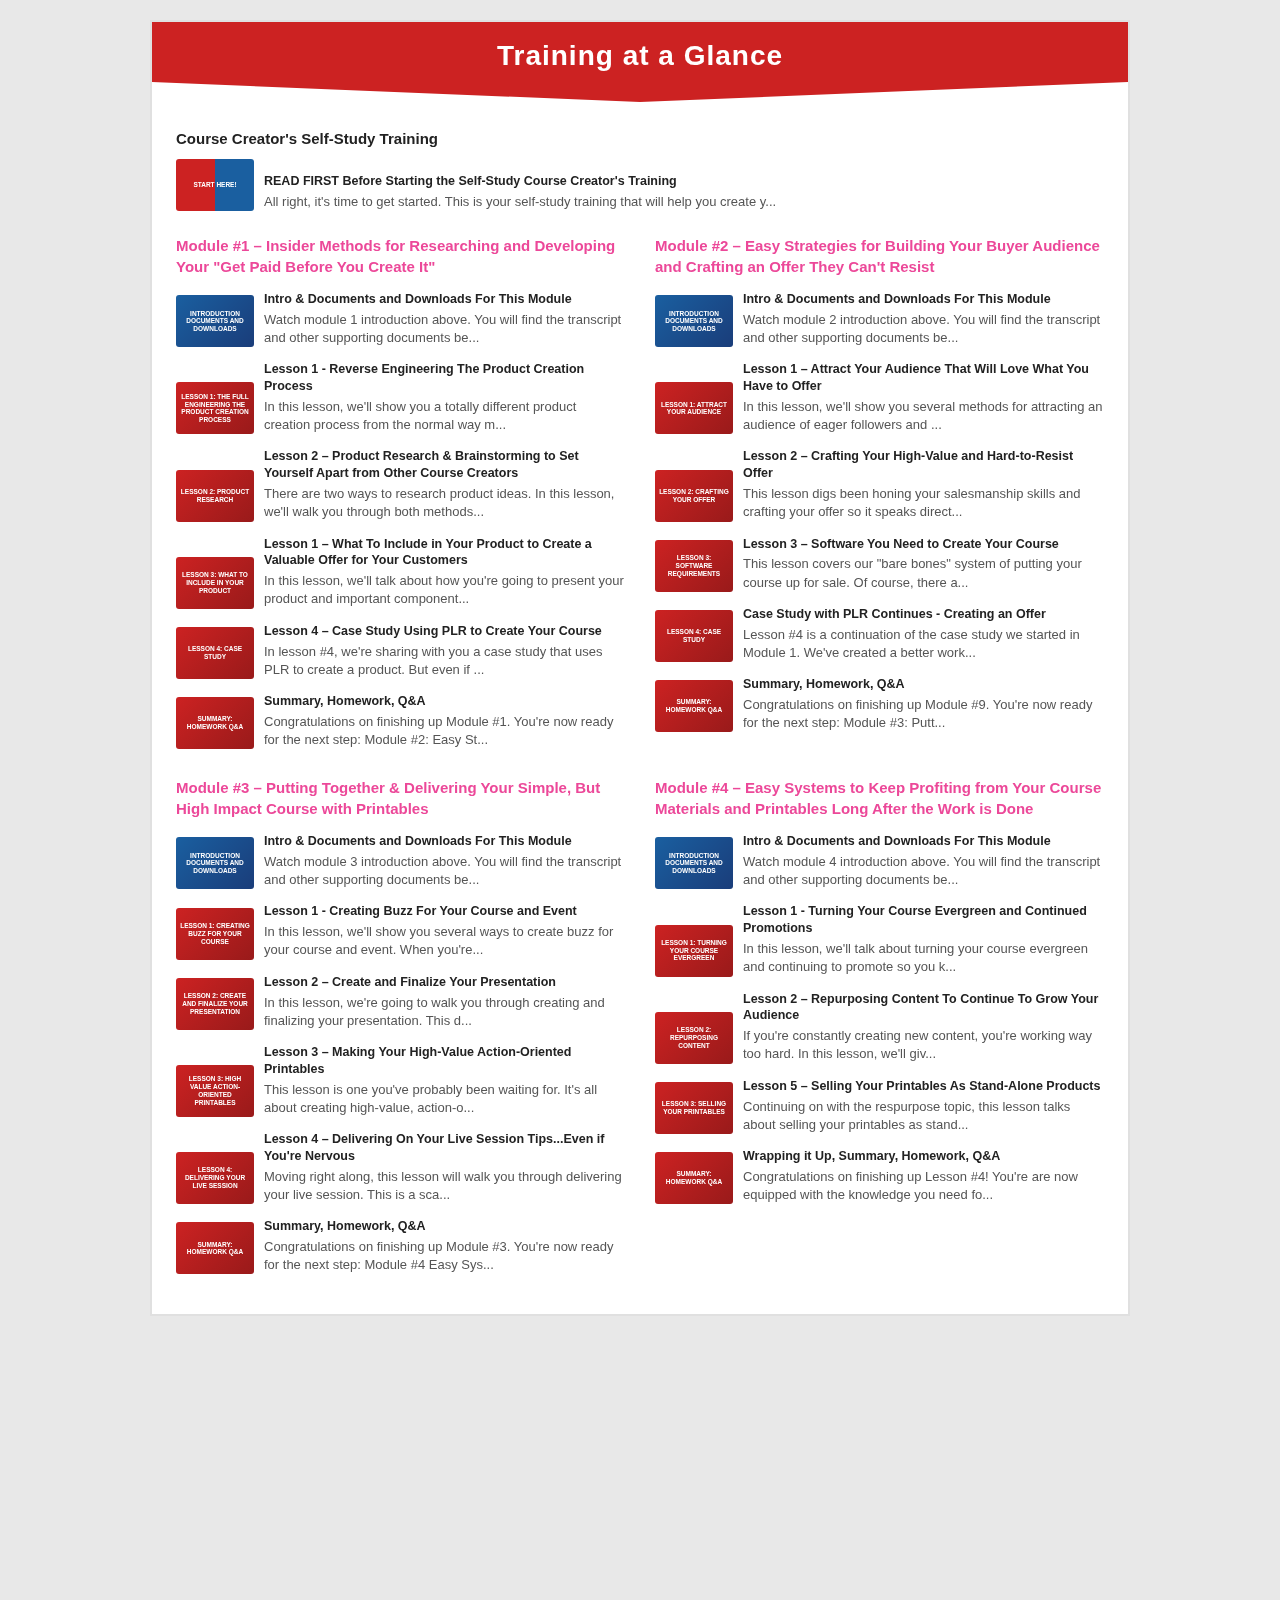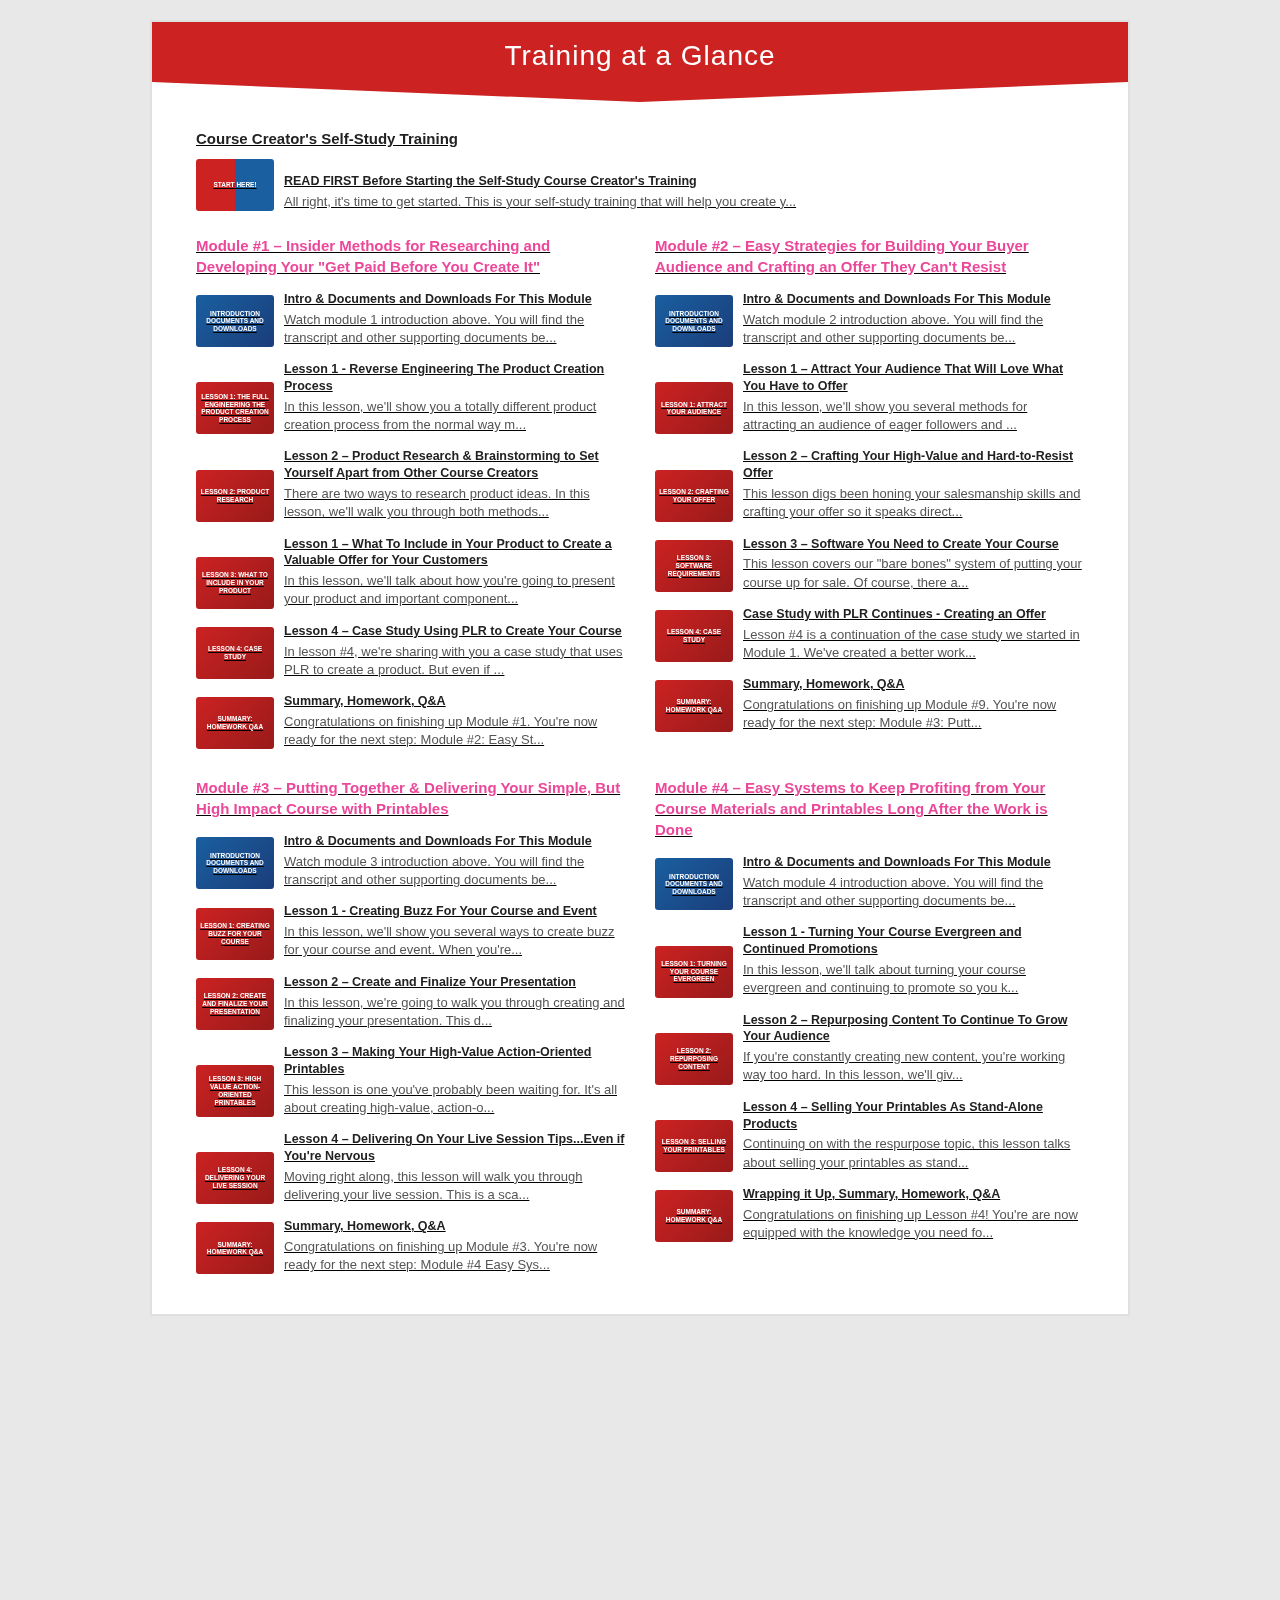--- a/index.html
+++ b/index.html
@@ -22,27 +22,26 @@
       position: relative;
       text-align: center;
       padding: 18px 0 14px;
       margin-bottom: 28px;
       clip-path: polygon(0 0, 100% 0, 100% 75%, 50% 100%, 0 75%);
       padding-bottom: 30px;
     }
     .header-banner h1 {
       color: #fff;
       font-size: 28px;
-      font-weight: normal;
+      font-weight: bold;
       letter-spacing: 1px;
     }
     
     .content {
-      padding: 0 44px;
-      text-decoration: underline;
+      padding: 0 24px;
     }
     
     .self-study-section {
       margin-bottom: 24px;
     }
     .self-study-title {
       font-size: 15px;
       font-weight: bold;
       color: #222;
       margin-bottom: 12px;
@@ -359,21 +358,21 @@
               <div class="lesson-text">
                 <h4>Lesson 2 – Repurposing Content To Continue To Grow Your Audience</h4>
                 <p>If you're constantly creating new content, you're working way too hard. In this lesson, we'll giv...</p>
               </div>
             </div>
             <div class="lesson-item">
               <div class="thumb t-red">
                 <div class="thumb-text">LESSON 3: SELLING YOUR PRINTABLES</div>
               </div>
               <div class="lesson-text">
-                <h4>Lesson 4 – Selling Your Printables As Stand-Alone Products</h4>
+                <h4>Lesson 5 – Selling Your Printables As Stand-Alone Products</h4>
                 <p>Continuing on with the respurpose topic, this lesson talks about selling your printables as stand...</p>
               </div>
             </div>
             <div class="lesson-item">
               <div class="thumb t-summary">
                 <div class="thumb-text">SUMMARY: HOMEWORK Q&amp;A</div>
               </div>
               <div class="lesson-text">
                 <h4>Wrapping it Up, Summary, Homework, Q&amp;A</h4>
                 <p>Congratulations on finishing up Lesson #4! You're are now equipped with the knowledge you need fo...</p>

